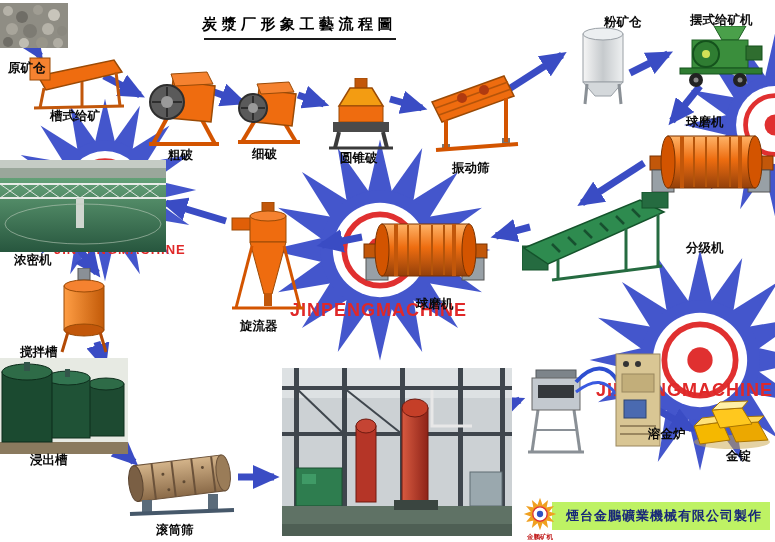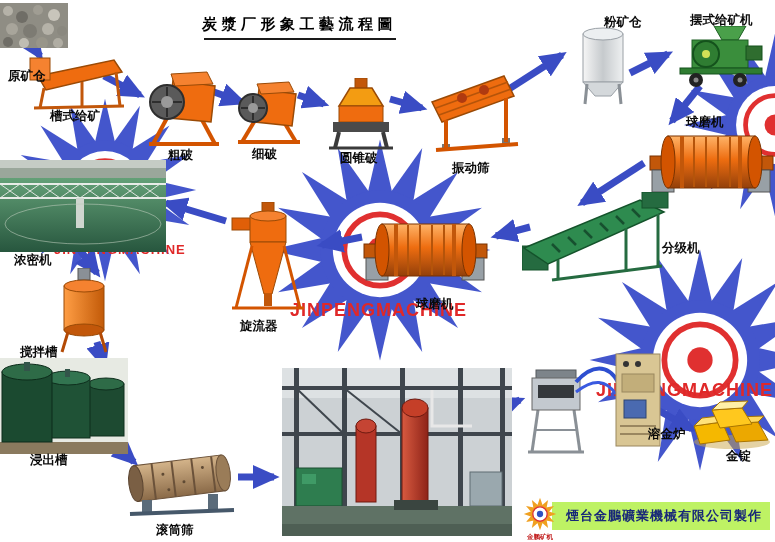--- a/index.html
+++ b/index.html
@@ -454,30 +454,30 @@
         <polygon points="20,2 16.5,12 23.5,12" transform="rotate(330 20 20)"></polygon>
       </g>
       <circle cx="20" cy="20" r="8" fill="#ffffff" stroke="#e03030" stroke-width="1.5"></circle>
       <circle cx="20" cy="20" r="3.5" fill="#3050c0"></circle>
     </svg>
   </div>
   <div class="logo-cap">金鹏矿机</div>
 
   <div class="credit">煙台金鵬礦業機械有限公司製作</div>
 
-  <div class="lbl" style="left:8px;top:68px">原矿仓</div>
+  <div class="lbl" style="left:8px;top:60px">原矿仓</div>
   <div class="lbl" style="left:50px;top:108px">槽式给矿</div>
   <div class="lbl" style="left:168px;top:147px">粗破</div>
   <div class="lbl" style="left:252px;top:146px">细破</div>
   <div class="lbl" style="left:340px;top:150px">圆锥破</div>
   <div class="lbl" style="left:452px;top:160px">振动筛</div>
   <div class="lbl" style="left:604px;top:14px">粉矿仓</div>
   <div class="lbl" style="left:690px;top:12px">摆式给矿机</div>
   <div class="lbl" style="left:686px;top:114px">球磨机</div>
-  <div class="lbl" style="left:662px;top:240px">分级机</div>
+  <div class="lbl" style="left:686px;top:240px">分级机</div>
   <div class="lbl" style="left:416px;top:296px">球磨机</div>
   <div class="lbl" style="left:240px;top:318px">旋流器</div>
   <div class="lbl" style="left:14px;top:252px">浓密机</div>
   <div class="lbl" style="left:20px;top:344px">搅拌槽</div>
   <div class="lbl" style="left:30px;top:452px">浸出槽</div>
   <div class="lbl" style="left:156px;top:522px">滚筒筛</div>
   <div class="lbl" style="left:648px;top:426px">溶金炉</div>
   <div class="lbl" style="left:726px;top:448px">金锭</div>
 
 </div>

